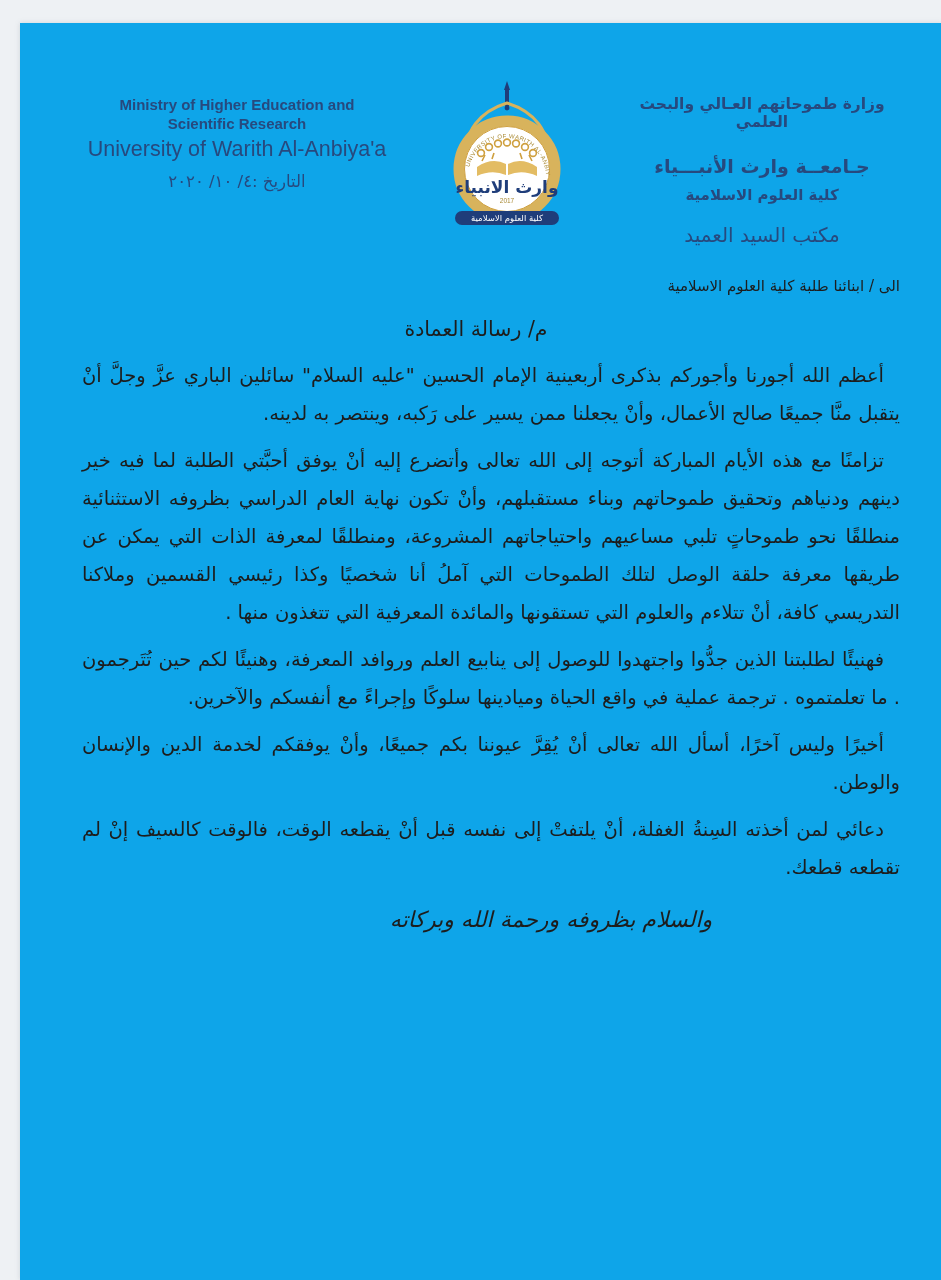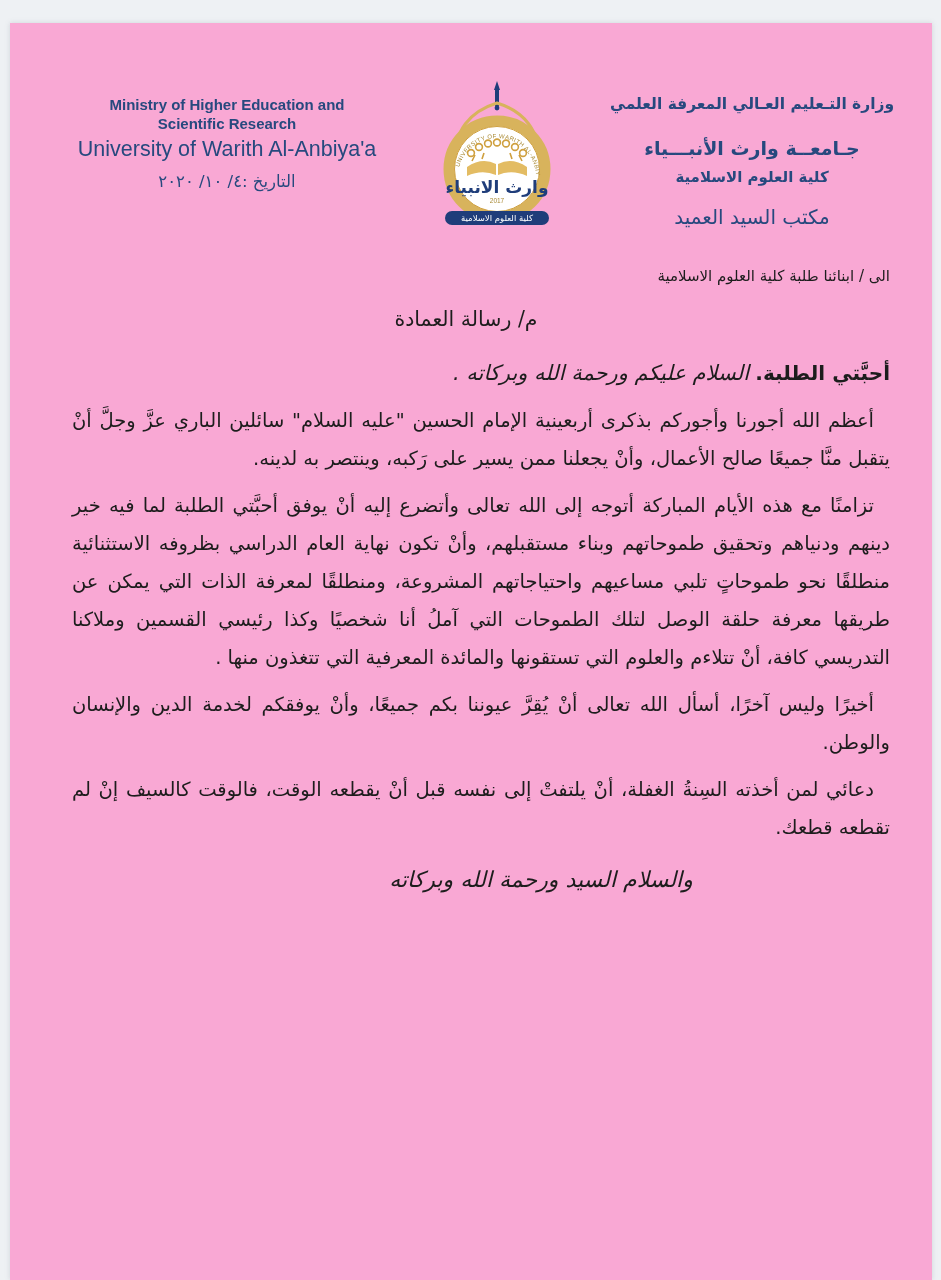--- a/index.html
+++ b/index.html
@@ -5,23 +5,23 @@
   html,body{margin:0;padding:0;}
   body{
     width:941px;height:1280px;
     background:#eef1f4;
     font-family:"DejaVu Sans",sans-serif;
     overflow:hidden;
     position:relative;
   }
   .viewer{width:941px;height:1280px;position:relative;}
   .page{
-    position:absolute;left:10px;top:23px;
+    position:absolute;left:20px;top:23px;
     width:922px;height:1257px;
-    background:#f9a8d4;
+    background:#0ea5e9;
     box-shadow:0 0 5px rgba(120,130,145,0.25);
   }
   
   .letterhead{
     display:flex;justify-content:space-between;align-items:flex-start;
     padding:72px 30px 0 52px;
   }
   .head-left{
     width:330px;text-align:center;color:#27497e;
     font-family:"Liberation Sans",sans-serif;
@@ -115,40 +115,37 @@
           <text x="70" y="122" text-anchor="middle" font-size="6.5" fill="#a98a35" font-family="Liberation Sans, sans-serif">2017</text>
 
           <g>
             <rect x="18" y="130" width="104" height="14" rx="7" fill="#1f3d7a"></rect>
             <text x="70" y="140" text-anchor="middle" font-size="8.5" fill="#ffffff" font-family="DejaVu Sans, sans-serif">كلية العلوم الاسلامية</text>
           </g>
         </svg>
       </div>
 
       <div class="head-right">
-        <div class="ministry-ar">وزارة التـعليم العـالي المعرفة العلمي</div>
+        <div class="ministry-ar">وزارة طموحاتهم العـالي والبحث العلمي</div>
         <div class="university-ar">جـامعــة وارث الأنبـــياء</div>
         <div class="college-ar">كلية العلوم الاسلامية</div>
         <div class="office-ar">مكتب السيد العميد</div>
       </div>
 
     </div>
 
     <div class="letter-body">
 
       <div class="addressee">الى / ابنائنا طلبة كلية العلوم الاسلامية</div>
       <div class="subject">م/ رسالة العمادة</div>
 
-      <div class="salutation">
-        <span class="bold">أحبَّتي الطلبة.</span>
-        <span class="script">السلام عليكم ورحمة الله وبركاته .</span>
-      </div>
 
       <p class="para">أعظم الله أجورنا وأجوركم بذكرى أربعينية الإمام الحسين "عليه السلام" سائلين الباري عزَّ وجلَّ أنْ يتقبل منَّا جميعًا صالح الأعمال، وأنْ يجعلنا ممن يسير على رَكبه، وينتصر به لدينه.</p>
       <p class="para">تزامنًا مع هذه الأيام المباركة أتوجه إلى الله تعالى وأتضرع إليه أنْ يوفق أحبَّتي الطلبة لما فيه خير دينهم ودنياهم وتحقيق طموحاتهم وبناء مستقبلهم، وأنْ تكون نهاية  العام الدراسي بظروفه الاستثنائية منطلقًا نحو طموحاتٍ تلبي مساعيهم واحتياجاتهم المشروعة، ومنطلقًا لمعرفة الذات التي يمكن عن  طريقها معرفة حلقة الوصل لتلك الطموحات التي آملُ أنا شخصيًا وكذا رئيسي القسمين وملاكنا التدريسي كافة، أنْ تتلاءم والعلوم التي تستقونها والمائدة المعرفية التي تتغذون منها .</p>
+      <p class="para">فهنيئًا لطلبتنا الذين جدُّوا واجتهدوا للوصول إلى ينابيع العلم وروافد المعرفة، وهنيئًا  لكم حين تُتَرجمون . ما تعلمتموه . ترجمة عملية في واقع الحياة وميادينها سلوكًا وإجراءً مع أنفسكم والآخرين.</p>
       <p class="para">أخيرًا وليس آخرًا، أسأل الله تعالى أنْ يُقِرَّ عيوننا بكم جميعًا، وأنْ يوفقكم  لخدمة الدين والإنسان والوطن.</p>
       <p class="para">دعائي لمن أخذته السِنةُ الغفلة، أنْ يلتفتْ إلى نفسه قبل أنْ يقطعه الوقت، فالوقت كالسيف إنْ لم تقطعه قطعك.</p>
 
-      <div class="closing script">والسلام السيد ورحمة الله وبركاته</div>
+      <div class="closing script">والسلام بظروفه ورحمة الله وبركاته</div>
 
     </div>
   </div>
 </div>
 
 </body></html>

